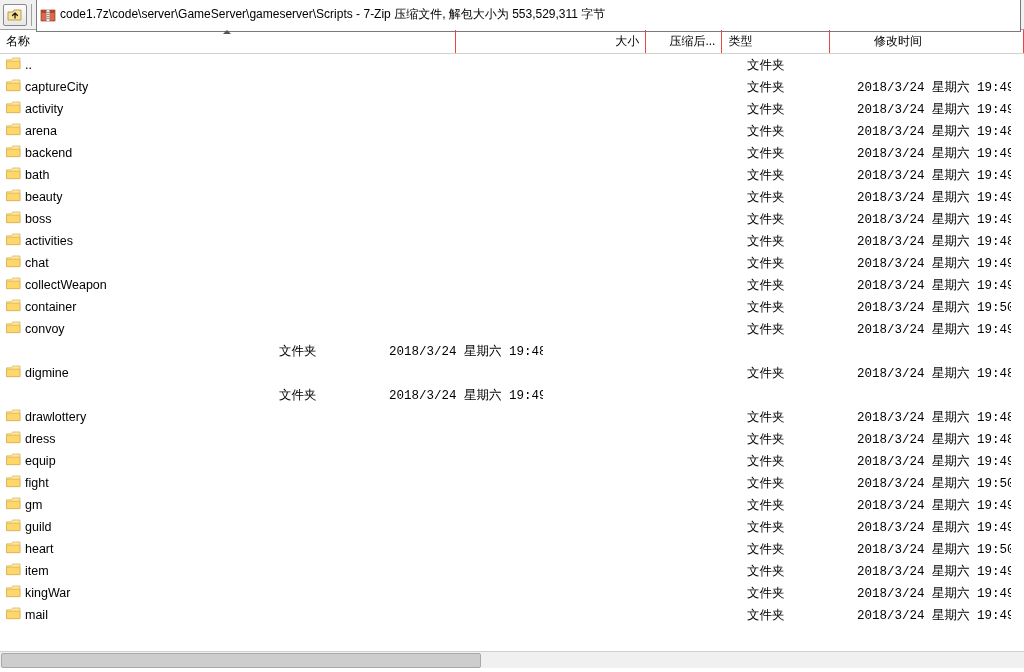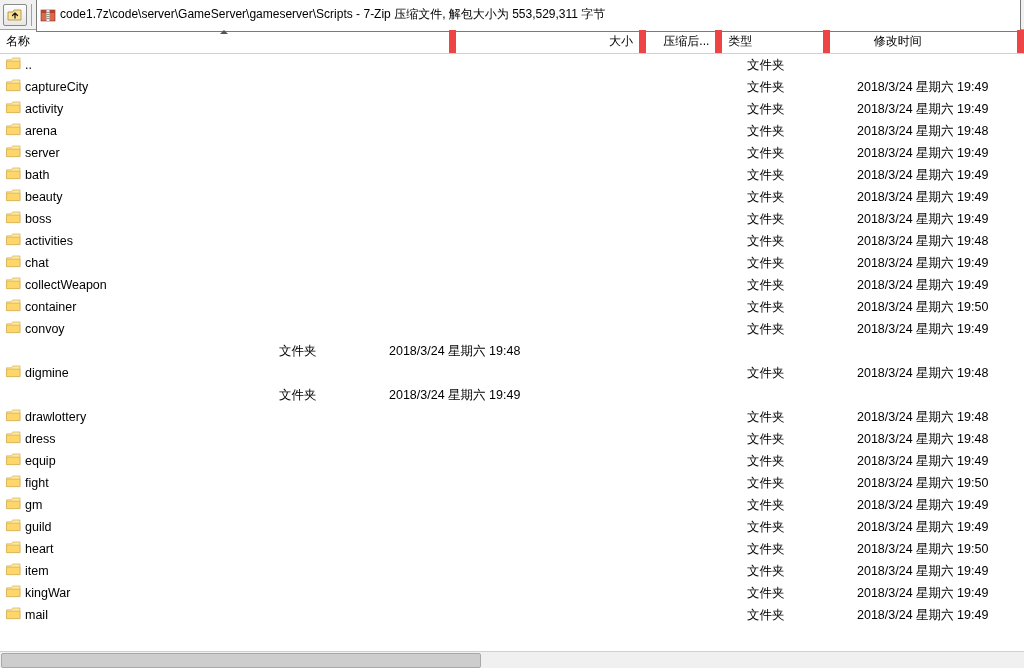--- a/index.html
+++ b/index.html
@@ -52,21 +52,21 @@
     display: flex;
     height: 24px;
     background: #fff;
     border-bottom: 1px solid #d0d0d0;
     user-select: none;
   }
   .header-cell {
     display: flex;
     align-items: center;
     padding: 0 6px;
-    border-right: 7px solid #ef4444;
+    border-right: 1px solid #ef4444;
     position: relative;
     font-size: 12px;
     cursor: pointer;
   }
   .header-cell .sort-ind {
     position: absolute;
     left: 50%;
     top: 0;
     transform: translateX(-50%);
     width: 0; height: 0;
@@ -90,21 +90,21 @@
     height: 22px;
     align-items: center;
     font-size: 12.5px;
     cursor: default;
   }
   .cell { padding: 0 6px; overflow: hidden; white-space: nowrap; }
   .cell.name { width: 468px; display: flex; align-items: center; gap: 4px; }
   .cell.size { width: 195px; text-align: right; }
   .cell.packed { width: 78px; text-align: right; }
   .cell.type { width: 110px; }
-  .cell.date { width: 160px; }
+  .cell.date { width: 160px; font-family: Liberation Mono, monospace; }
   .folder-icon { width: 15px; height: 13px; flex-shrink: 0; }
   .hscroll {
     height: 17px;
     background: #f0f0f0;
     border-top: 1px solid #d0d0d0;
     display: flex;
     align-items: center;
   }
   .hscroll .thumb {
     height: 15px;
@@ -211,21 +211,21 @@
       <div class="cell packed"></div>
       <div class="cell type">文件夹</div>
       <div class="cell date">2018/3/24 星期六 19:48</div>
     </div>
     <div class="row">
       <div class="cell name">
         <span><svg class="folder-icon" viewBox="0 0 16 14">
             <path d="M0.5 3 L5.5 3 L7 1 L15 1 L15 12.5 L0.5 12.5 Z" fill="#ffe79a" stroke="#caa54b" stroke-width="0.6"></path>
             <path d="M0.5 4.5 L15 4.5 L15 12.5 L0.5 12.5 Z" fill="#ffd669" stroke="#caa54b" stroke-width="0.6"></path>
           </svg></span>
-        <span>server</span>
+        <span>backend</span>
       </div>
       <div class="cell size"></div>
       <div class="cell packed"></div>
       <div class="cell type">文件夹</div>
       <div class="cell date">2018/3/24 星期六 19:49</div>
     </div>
     <div class="row">
       <div class="cell name">
         <span><svg class="folder-icon" viewBox="0 0 16 14">
             <path d="M0.5 3 L5.5 3 L7 1 L15 1 L15 12.5 L0.5 12.5 Z" fill="#ffe79a" stroke="#caa54b" stroke-width="0.6"></path>

